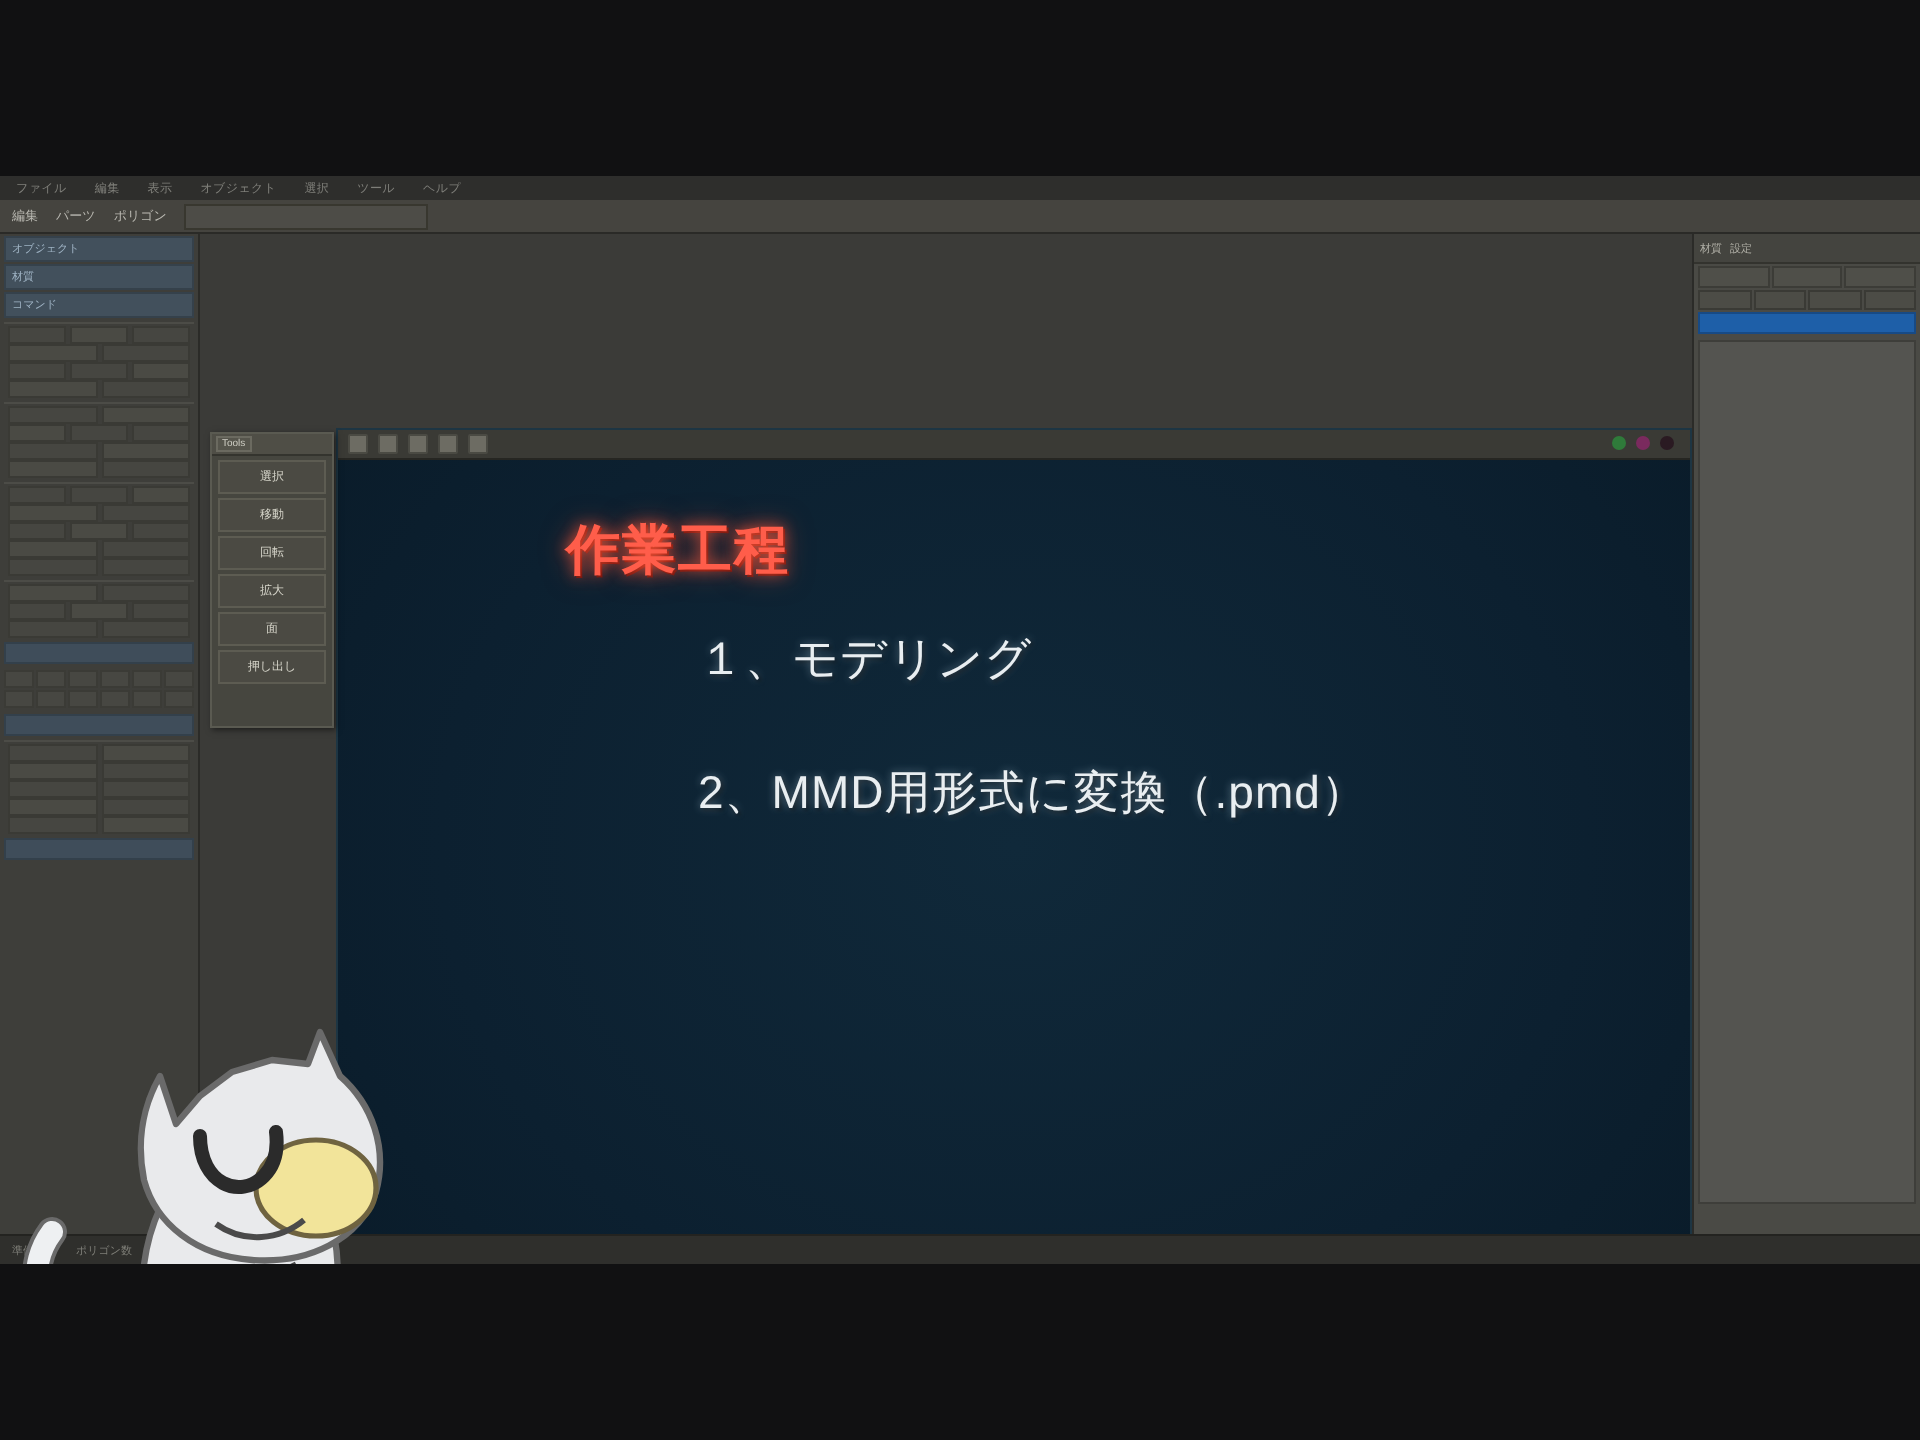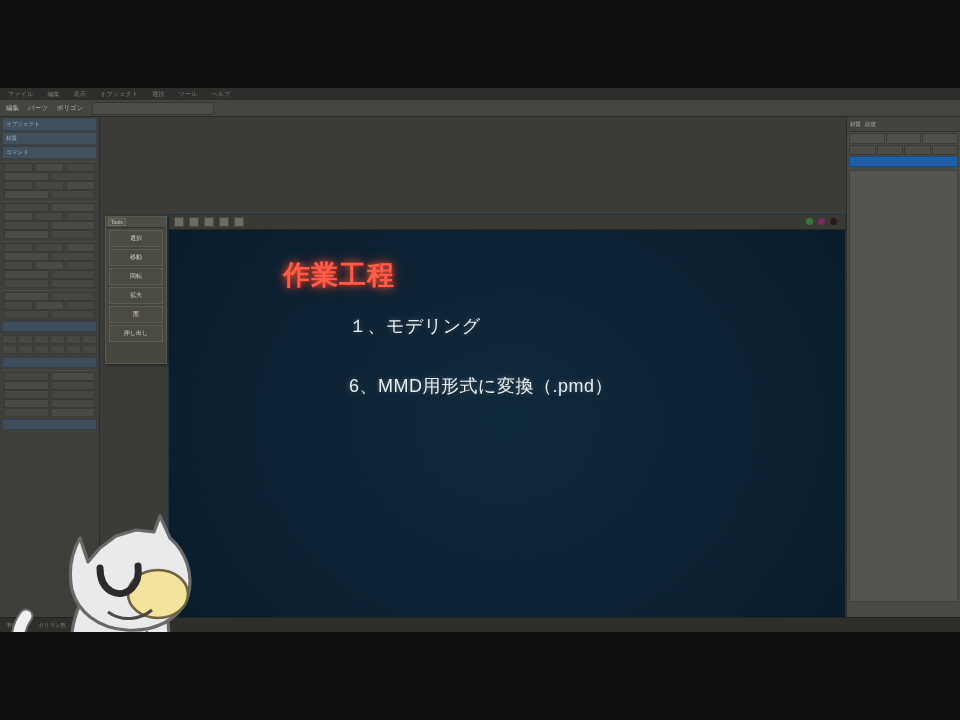--- a/index.html
+++ b/index.html
@@ -64,21 +64,21 @@
 
   #slide{position:absolute;left:0;top:15px;width:100%;height:482px;
          background:radial-gradient(ellipse at 50% 40%, #10293a 0%, #0c2030 60%, #091a27 100%);}
 
   .slide-title{position:absolute;left:114px;top:27px;font-size:27px;font-weight:bold;
      color:#ff5d4a;
      text-shadow:0 0 7px rgba(255,90,60,.85),0 0 14px rgba(255,70,40,.55),1px 1px 0 rgba(120,10,0,.8);
      letter-spacing:1px;white-space:nowrap;}
 
   .slide-list{position:absolute;left:180px;top:84px;width:560px;}
-  .slide-list li{list-style:none;margin:0 0 36px 0;font-size:18px;color:#e9eef1;
+  .slide-list li{list-style:none;margin:0 0 36px 0;font-size:23px;color:#e9eef1;
      text-shadow:0 0 4px rgba(190,220,240,.45),1px 1px 2px rgba(0,0,0,.7);
      white-space:nowrap;letter-spacing:.5px;}
   .slide-list{padding:0;margin:0;}
 
   
   #rightpanel{position:absolute;left:846px;top:29px;width:114px;height:515px;background:#4a4a45;
               border-left:1px solid #2b2b28;box-sizing:border-box;overflow:hidden;}
   #rp-head{height:14px;background:#44443f;border-bottom:1px solid #33332e;
            display:flex;align-items:center;gap:4px;padding-left:3px;}
   #rp-head .rt{font-size:5.5px;color:#b0afa6;white-space:nowrap;}
@@ -291,21 +291,21 @@
           <i class="d" id="dot0" style="background: rgb(47, 122, 58);"></i>
           <i class="d" id="dot1" style="background: rgb(122, 42, 94);"></i>
           <i class="d" id="dot2" style="background: rgb(42, 26, 34);"></i>
         </div>
       </div>
 
       <div id="slide">
         <div class="slide-title" style="color: rgb(255, 93, 74);">作業工程</div>
         <ul class="slide-list">
           <li>１、モデリング</li>
-          <li>6、MMD用形式に変換（.pmd）</li>
+          <li>2、MMD用形式に変換（.pmd）</li>
         </ul>
       </div>
     </div>
 
     <div id="rightpanel">
       <div id="rp-head">
         <span class="rt">材質</span>
         <span class="rt">設定</span>
       </div>
       <div class="rp-tabrow">

